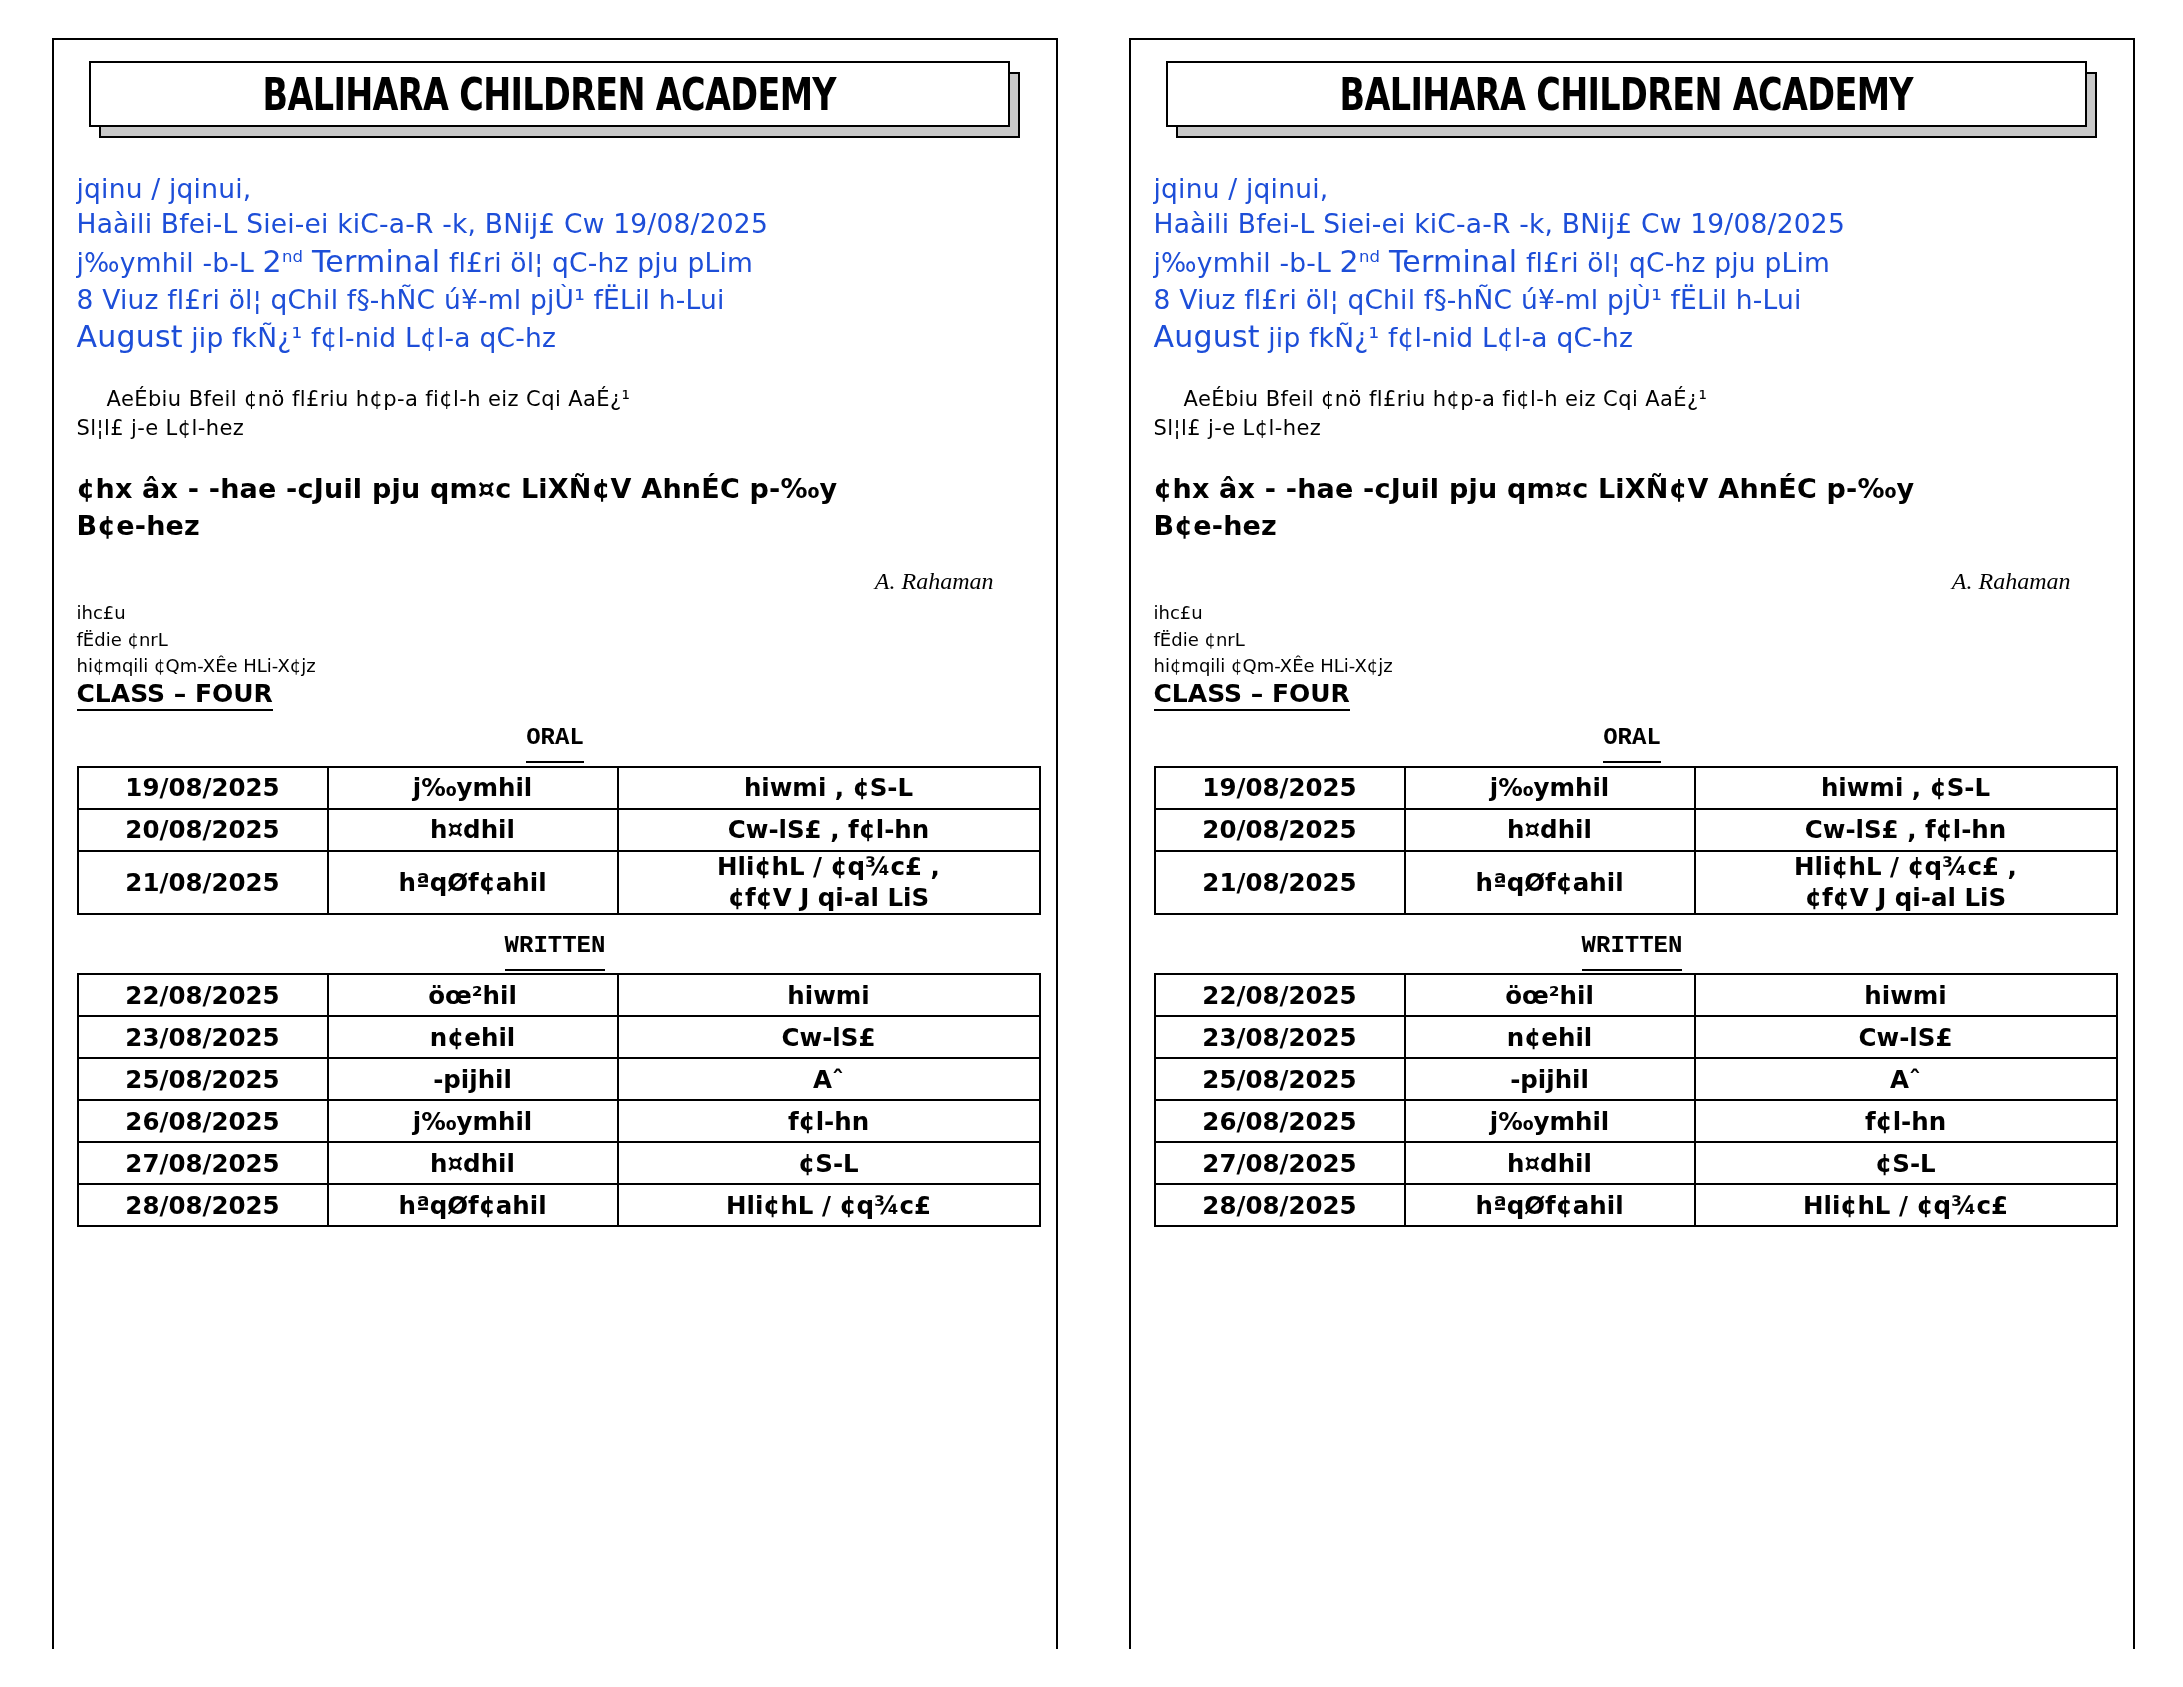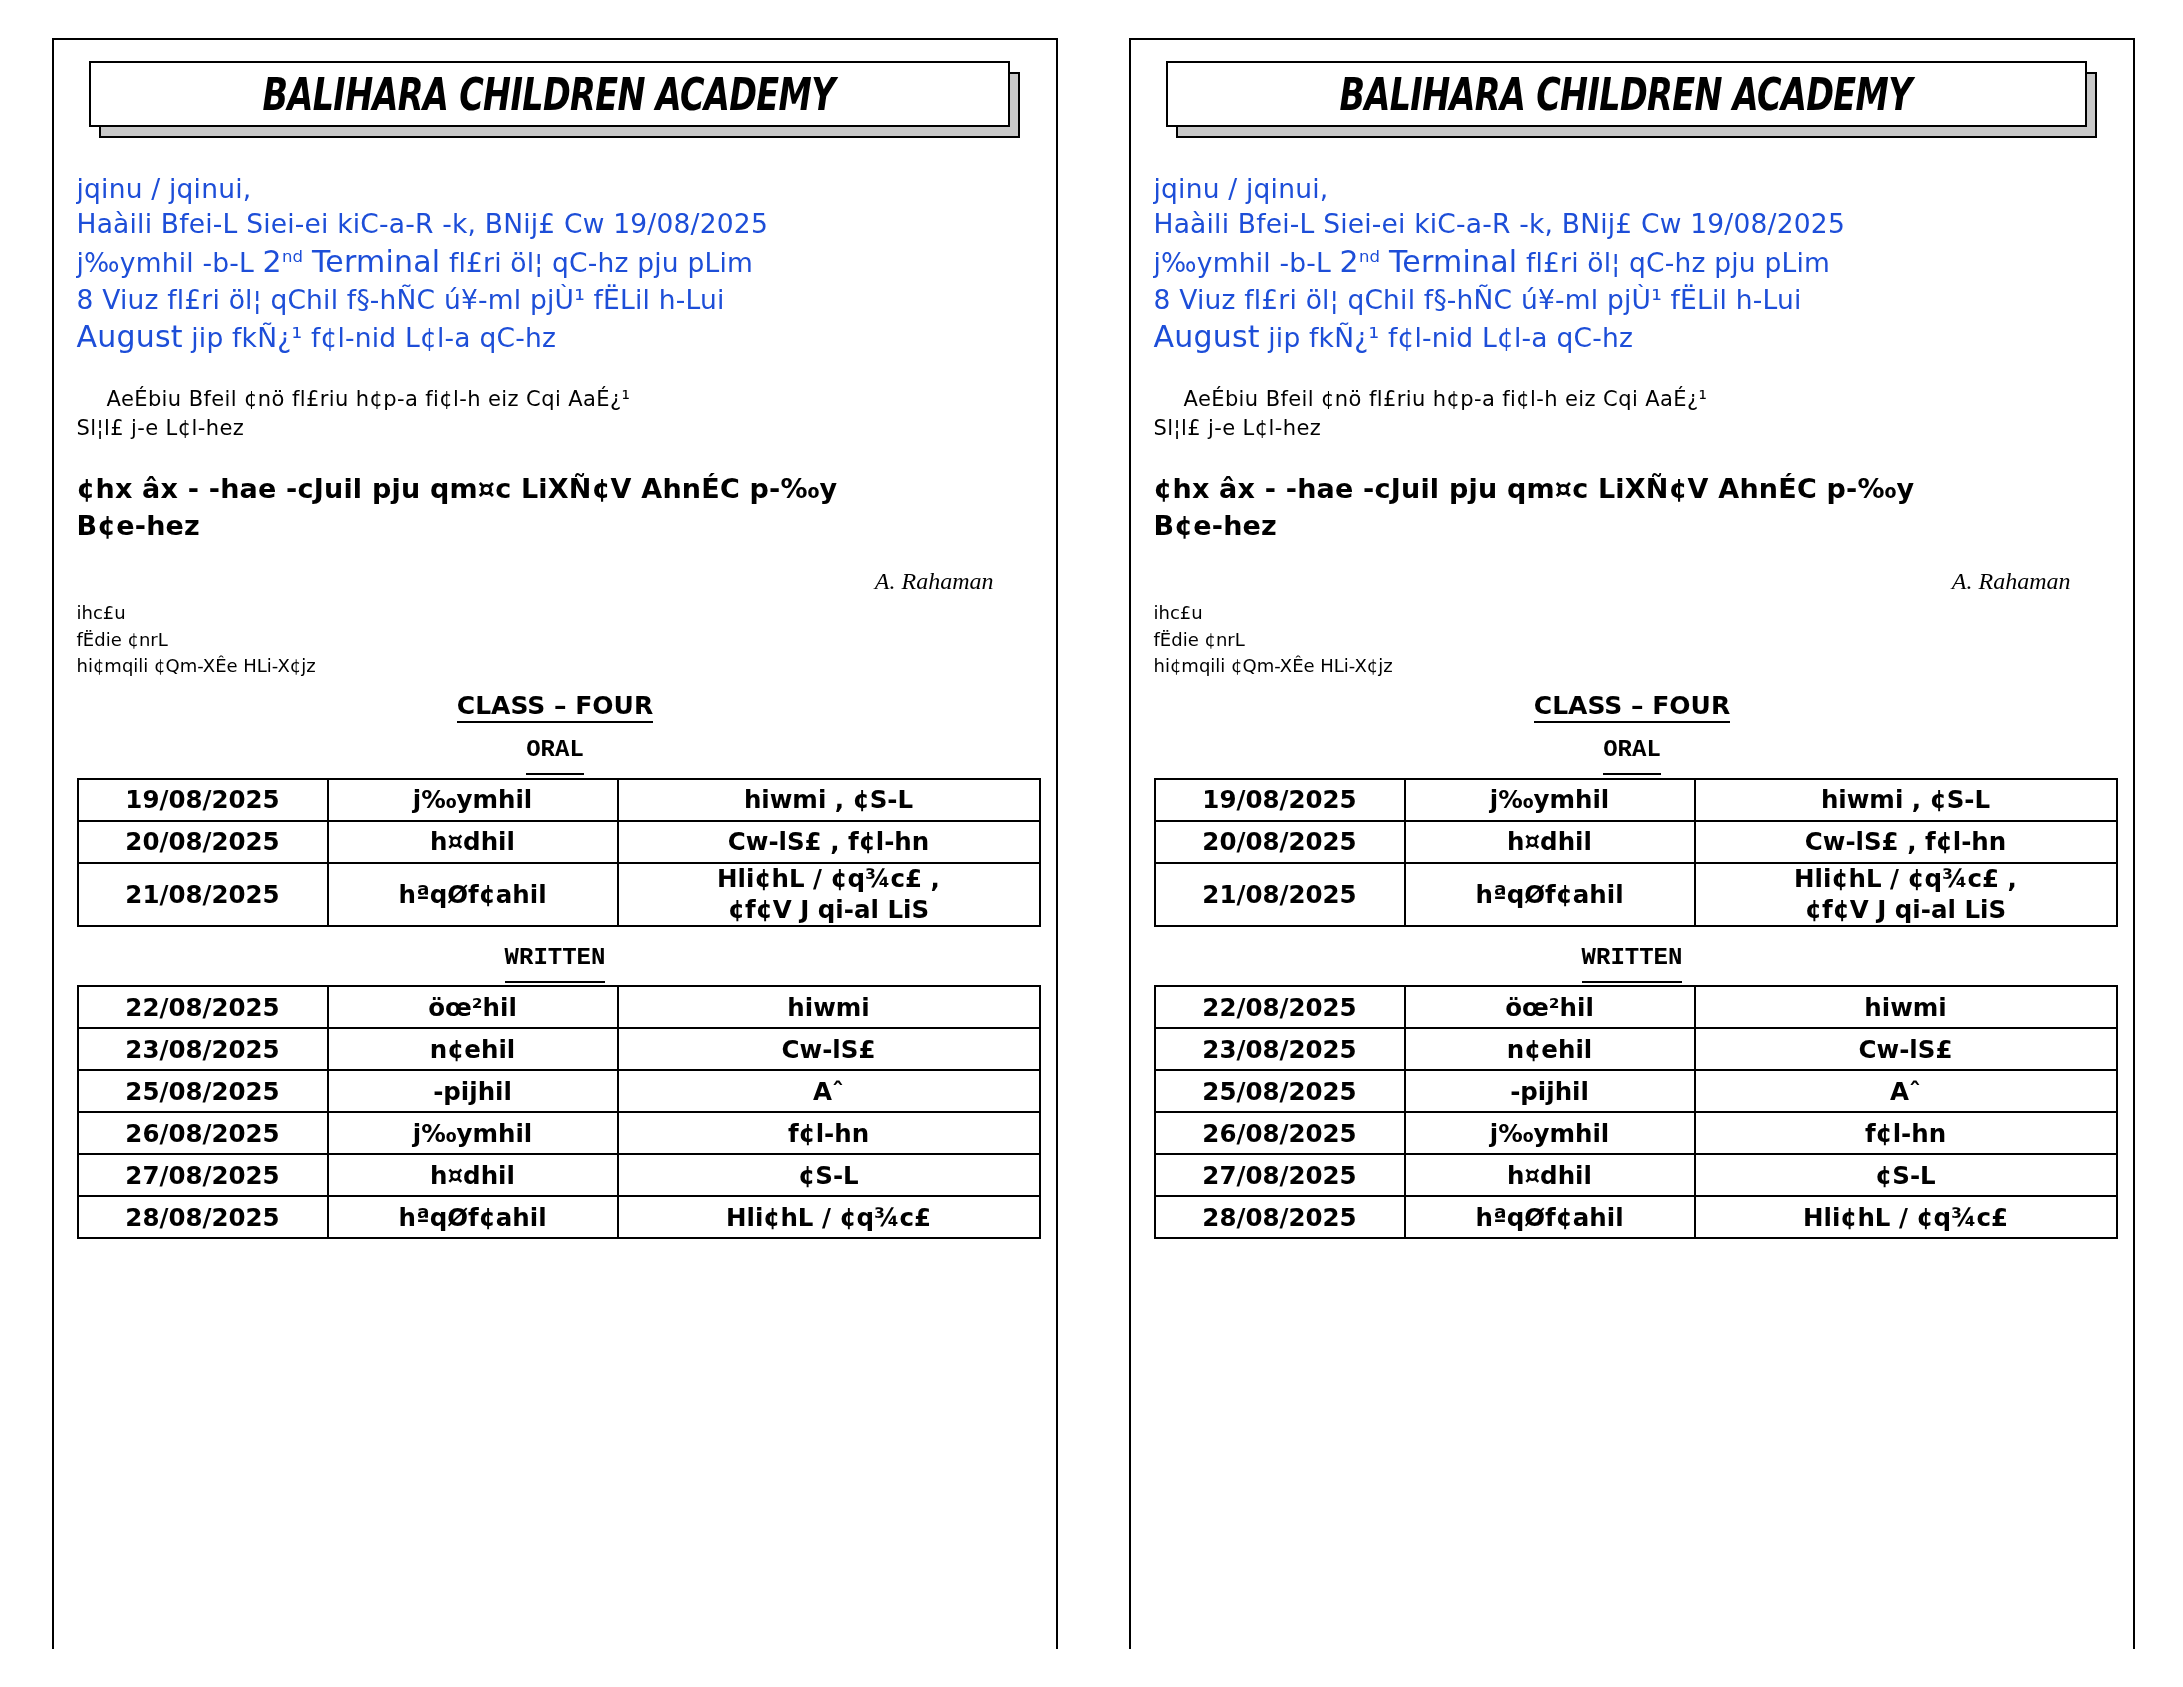--- a/index.html
+++ b/index.html
@@ -34,21 +34,20 @@
   }
   .notice.second {
     margin-left: 71px;
   }
 
   
   .banner-holder {
     position: relative;
     margin: 18.5px 4px 0 8px;
     height: 79px;
-    font-style: italic;
   }
   .banner-shadow {
     position: absolute;
     left: 14.6px;
     top: 13.2px;
     width: 921px;
     height: 66px;
     background: #c8c8c8;
     border: 2px solid #000;
     box-sizing: border-box;
@@ -121,22 +120,21 @@
     font-size: 24px;
   }
   .sign-lines {
     text-align: left;
     padding-right: 66px;
     margin-top: 5.3px;
     font-size: 18px;
     line-height: 1.45;
   }
   .class-line {
-    text-align: center;
-    margin-top: 12px;
+    margin-top: 0;
     font-size: 25px;
     font-weight: bold;
   }
   .class-line span {
     border-bottom: 2px solid #000;
     padding-bottom: 1.3px;
   }
   .section-head {
     text-align: center;
     margin-top: 14.6px;

